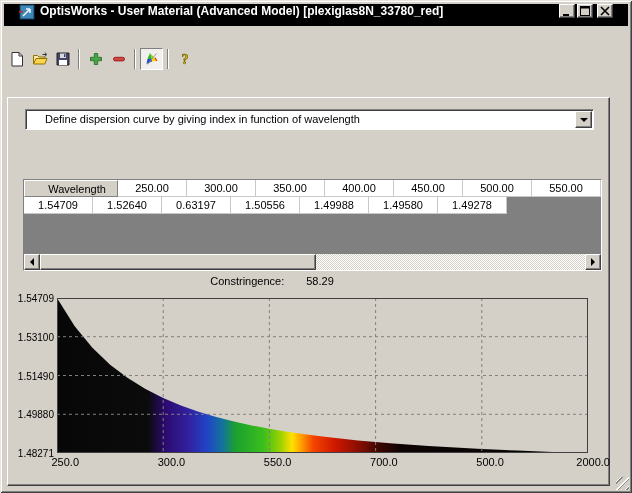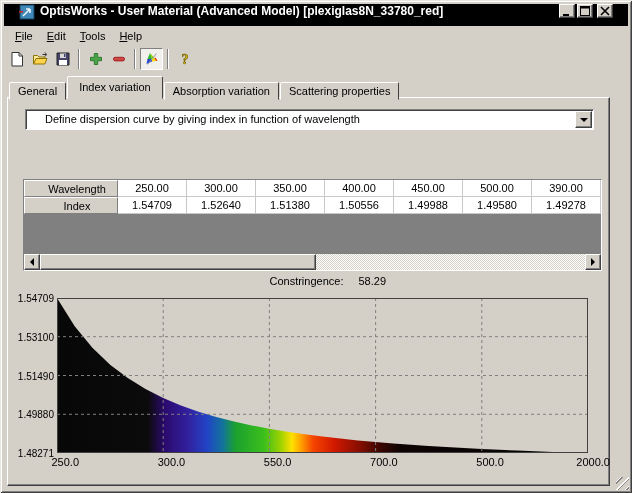--- a/index.html
+++ b/index.html
@@ -121,21 +121,21 @@
   .arr-right { width:0;height:0;border:4px solid transparent;border-left:4px solid #000;border-right:none; }
   .sb-thumb {
     position:absolute; left:16px; top:0; width:276px; height:16px; background:#d4d0c8;
     border:1px solid; border-color:#fff #404040 #404040 #fff;
     box-shadow: inset -1px -1px 0 #808080;
   }
 
   
   .constringence {
     position:absolute; left:150px; top:177px; width:228px; height:14px;
-    display:flex; justify-content:flex-end; gap:15px; font-size:11px;
+    display:flex; justify-content:center; gap:22px; font-size:11px;
   }
 
   
   .plot-box { position:absolute; left:49px; top:200px; width:531px; height:155px; }
   .plot-box svg { display:block; }
   .ytick { position:absolute; width:46px; text-align:right; font-size:10px; line-height:11px; }
   .xtick { position:absolute; width:44px; text-align:right; font-size:11px; line-height:11px; }
 
   
   .grip {
@@ -169,26 +169,20 @@
           <rect x="2.5" y="1.5" width="9" height="2" fill="#000"></rect>
         </svg>
     </button>
     <button class="win-btn close">
       <svg viewBox="0 0 14 12" width="14" height="12">
           <path d="M3 2 11 10 M11 2 3 10" stroke="#000" stroke-width="1.6"></path>
         </svg>
     </button>
   </div>
 
-  <div class="menubar">
-      <span class="menu-item">File</span>
-      <span class="menu-item">Edit</span>
-      <span class="menu-item">Tools</span>
-      <span class="menu-item">Help</span>
-    </div>
 
   <div class="toolbar">
       <button class="tb-btn">
         <span style="display: flex;">
           <svg viewBox="0 0 16 16">
             <path d="M3 1.5h7L13.5 5v10H3z" fill="#fff" stroke="#333"></path>
             <path d="M10 1.5V5h3.5" fill="none" stroke="#333"></path>
           </svg>
         </span>
       </button>
@@ -242,48 +236,46 @@
       <span class="tb-sep"></span>
       <button class="tb-btn">
         <span style="display: flex;">
           <svg viewBox="0 0 16 16">
             <text x="8" y="13" text-anchor="middle" font-size="14" font-weight="bold" fill="#d8b400" stroke="#6b5a00" stroke-width="0.6" font-family="Liberation Serif, serif">?</text>
           </svg>
         </span>
       </button>
     </div>
 
-  <div class="tabstrip"><span class="tab">General</span><span class="tab active">Index variation</span><span class="tab">Absorption variation</span><span class="tab">Scattering properties</span></div>
 
   <div class="pane">
 
     <div class="combo">
       <span class="combo-text">Define dispersion curve by giving index in function of wavelength</span>
       <button class="combo-btn">
         <span class="arr-down"></span>
       </button>
     </div>
 
     <div class="grid">
       <div>
           <div class="grid-row">
             <div class="cell-h">Wavelength (nm)</div>
             <div class="cell-v">250.00</div>
             <div class="cell-v">300.00</div>
             <div class="cell-v">350.00</div>
             <div class="cell-v">400.00</div>
             <div class="cell-v">450.00</div>
             <div class="cell-v">500.00</div>
-            <div class="cell-v">390.00</div>
+            <div class="cell-v">550.00</div>
           </div>
           <div class="grid-row">
-            <div class="cell-h">Index</div>
             <div class="cell-v">1.54709</div>
             <div class="cell-v">1.52640</div>
-            <div class="cell-v">1.51380</div>
+            <div class="cell-v">0.63197</div>
             <div class="cell-v">1.50556</div>
             <div class="cell-v">1.49988</div>
             <div class="cell-v">1.49580</div>
             <div class="cell-v">1.49278</div>
           </div>
         </div>
       <div class="grid-filler"></div>
       <div class="hscroll">
         <button class="sb-btn left">
             <span class="arr-left"></span>

